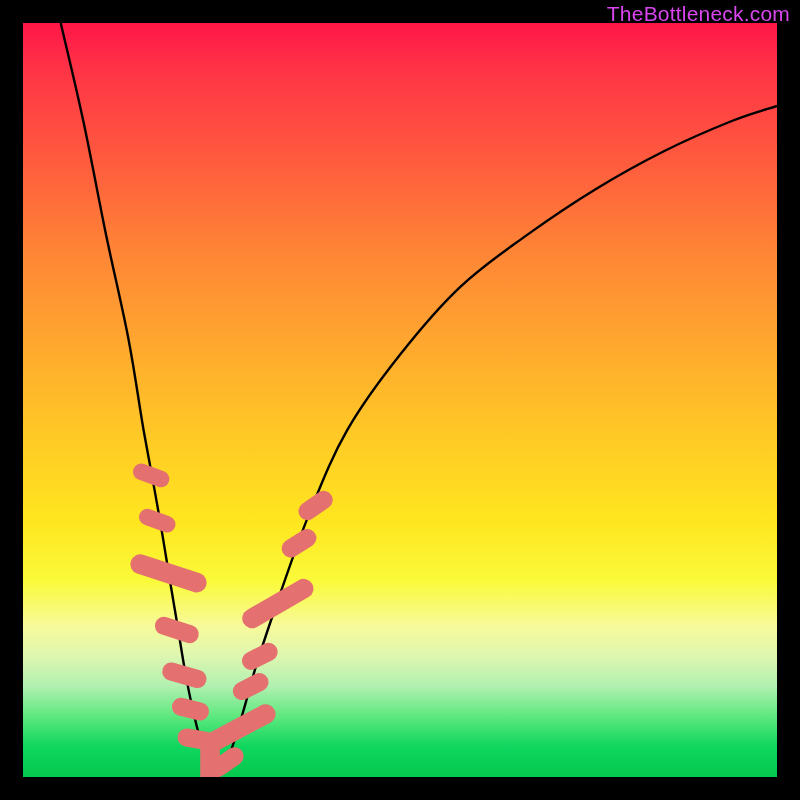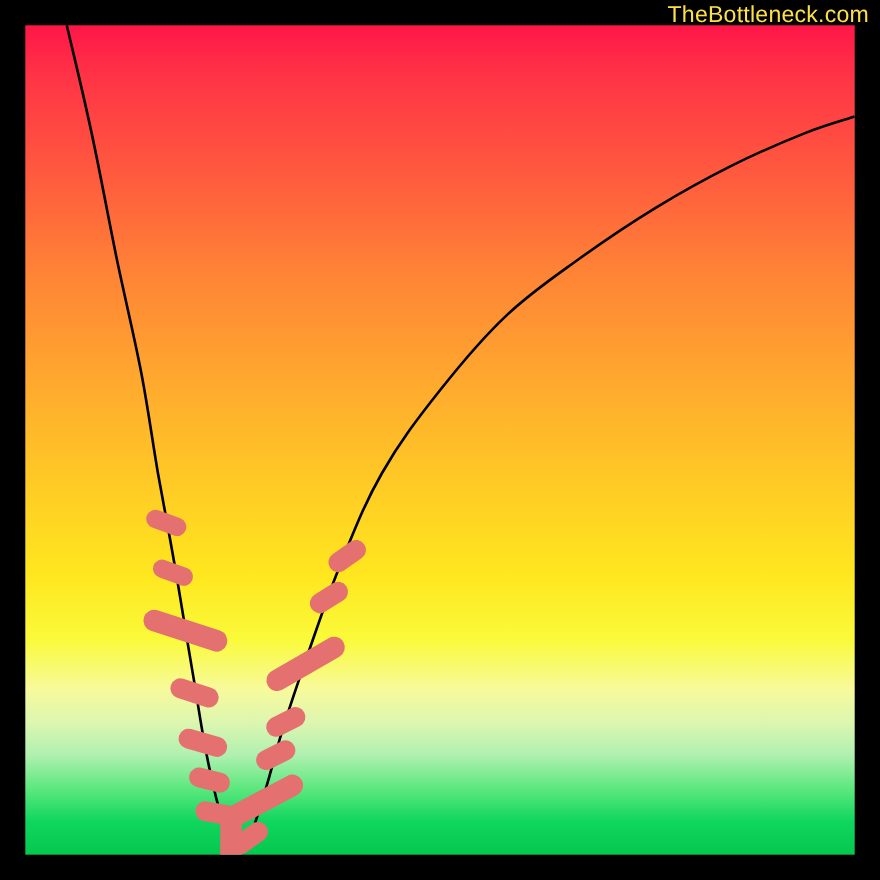--- a/index.html
+++ b/index.html
@@ -31,21 +31,21 @@
       #b0f0b0 88%,
       #5de87e 92%,
       #0fd65e 96%,
       #05c84e 100%
     );
   }
   .watermark {
     position: absolute;
     top: 2px;
     right: 10px;
-    color: #fde047;
+    color: #d946ef;
     font-size: 21px;
     font-weight: 500;
     letter-spacing: 0.2px;
     z-index: 50;
   }
   svg.overlay {
     position: absolute;
     left: 23px;
     top: 23px;
     width: 754px;

